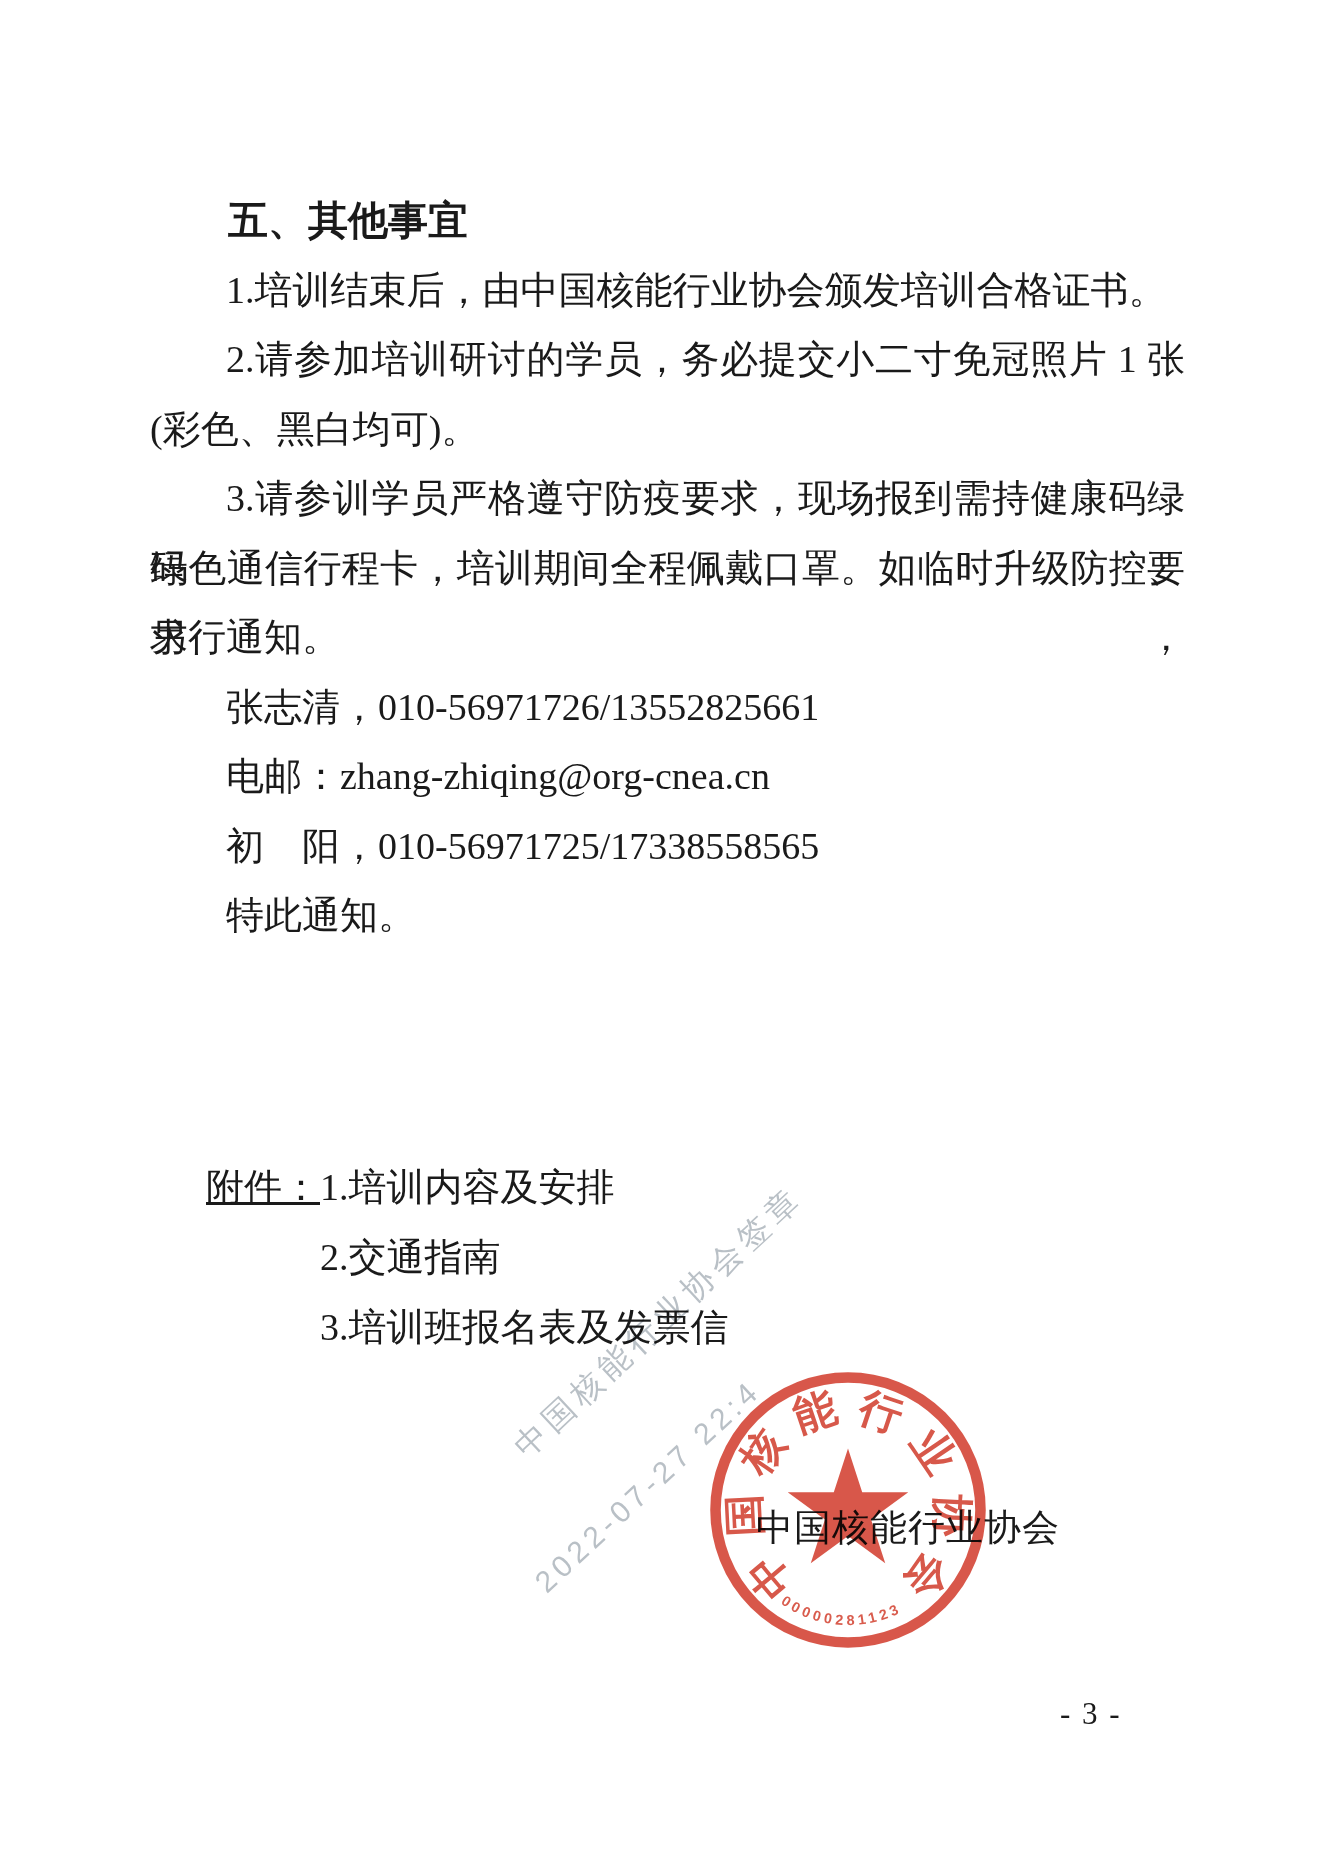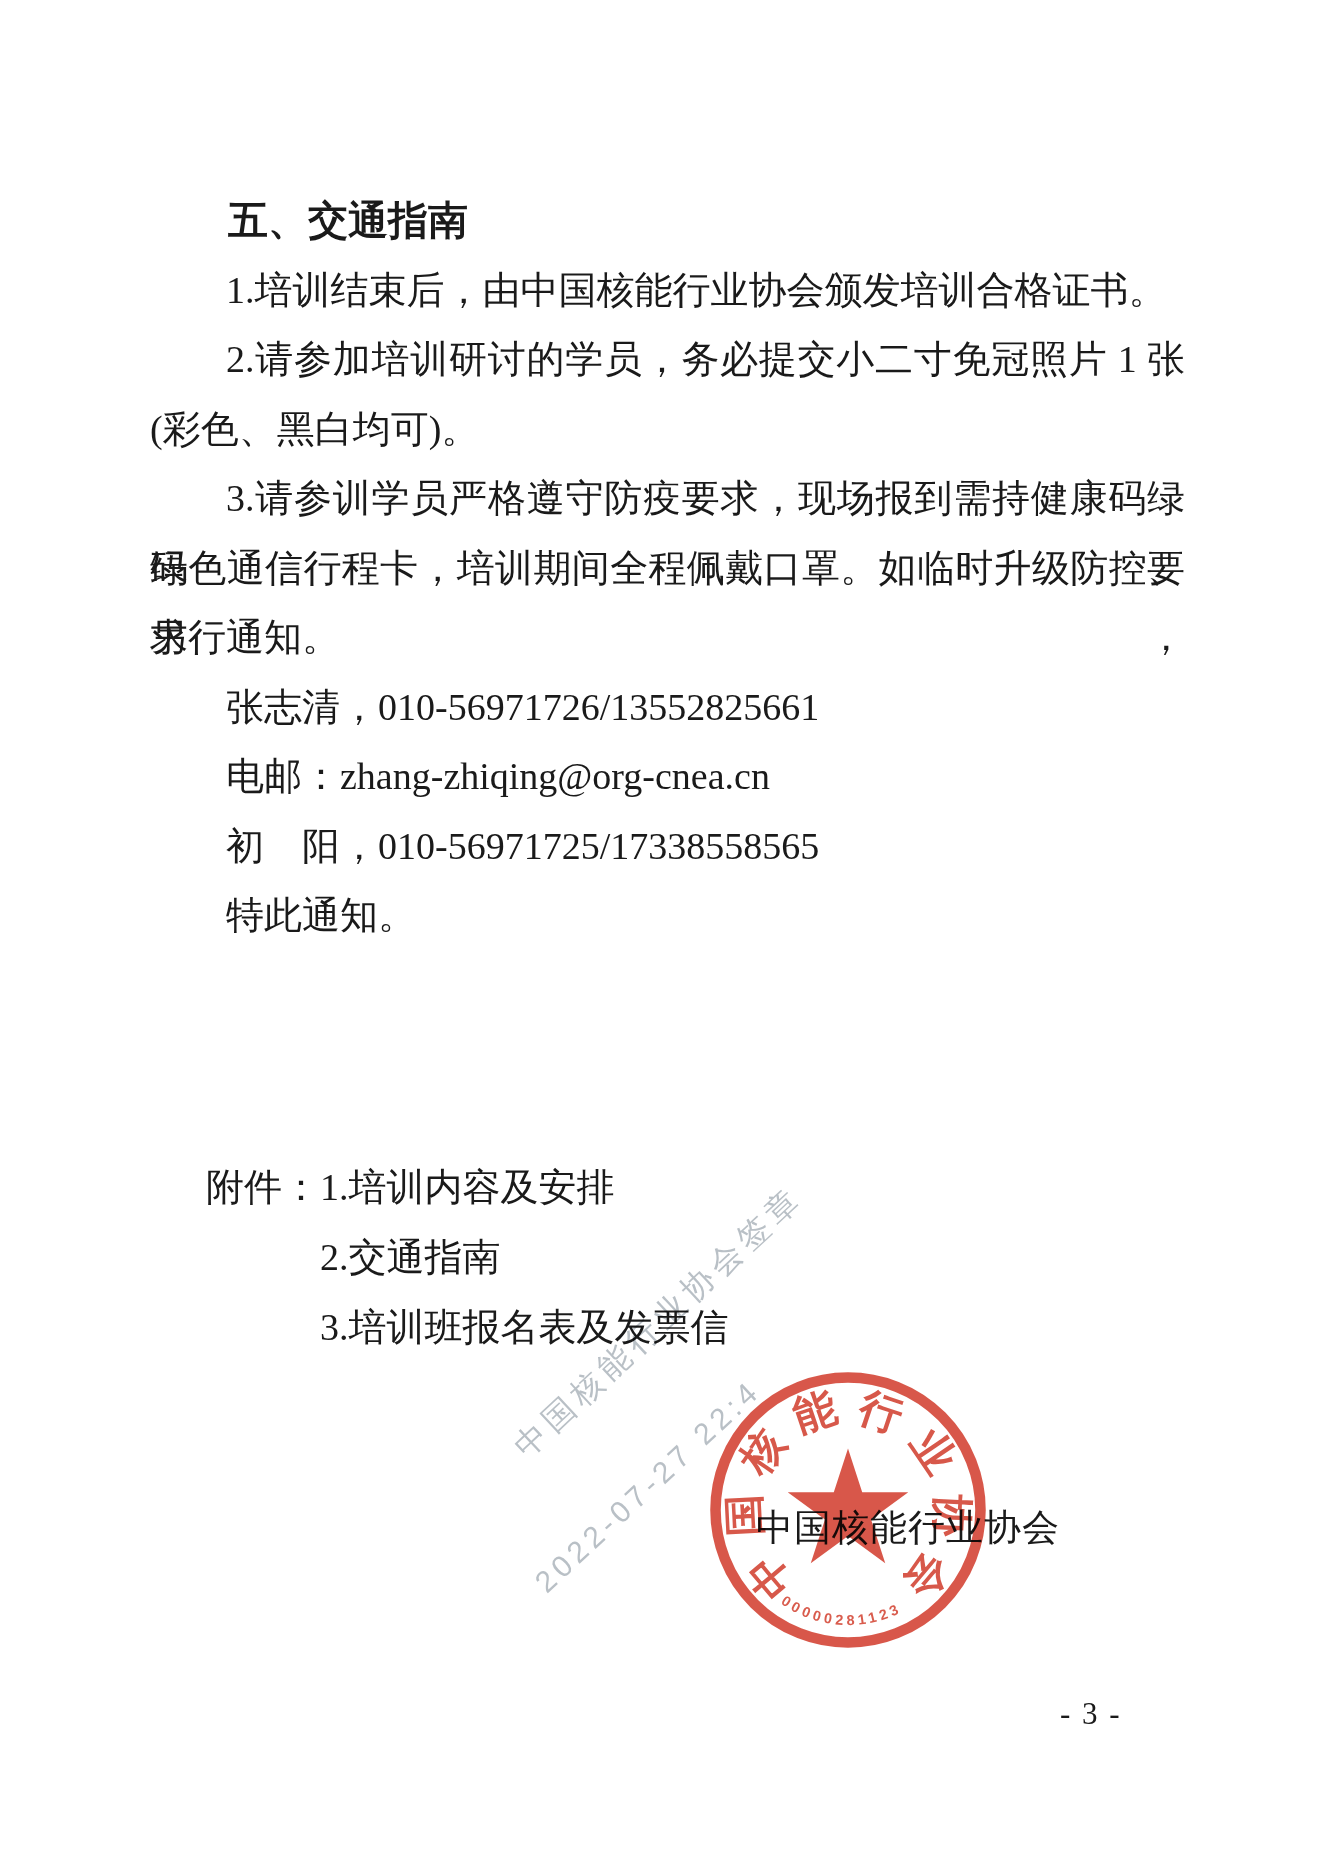--- a/index.html
+++ b/index.html
@@ -39,20 +39,21 @@
     position:absolute;
     left:150px;top:1152px;
     display:flex;
     align-items:flex-start;
     font-size:38px;
     line-height:70px;
   }
   .attachments .att-label{
     padding-left:56px;
     white-space:nowrap;
+    text-decoration:underline;
   }
   .attachments .att-items div{ white-space:nowrap; }
   .signature-org{
     position:absolute;
     left:640px;top:1506px;
     width:420px;
     text-align:right;
     font-size:37px;
     line-height:44px;
     letter-spacing:1px;
@@ -107,21 +108,21 @@
     transform:rotate(-43deg);
     transform-origin:left center;
   }
 </style>
 </head>
 <body>
 
 <div class="page">
 
   <div class="textblock">
-    <div class="line heading">五、交通指南</div>
+    <div class="line heading">五、其他事宜</div>
     <div class="line in">1.培训结束后，由中国核能行业协会颁发培训合格证书。</div>
     <div class="line in j">2.请参加培训研讨的学员，务必提交小二寸免冠照片 1 张</div>
     <div class="line">(彩色、黑白均可)。</div>
     <div class="line in j">3.请参训学员严格遵守防疫要求，现场报到需持健康码绿码、</div>
     <div class="line j">绿色通信行程卡，培训期间全程佩戴口罩。如临时升级防控要求，</div>
     <div class="line">另行通知。</div>
     <div class="line in">张志清，010-56971726/13552825661</div>
     <div class="line in">电邮：zhang-zhiqing@org-cnea.cn</div>
     <div class="line in">初　阳，010-56971725/17338558565</div>
     <div class="line in">特此通知。</div>

